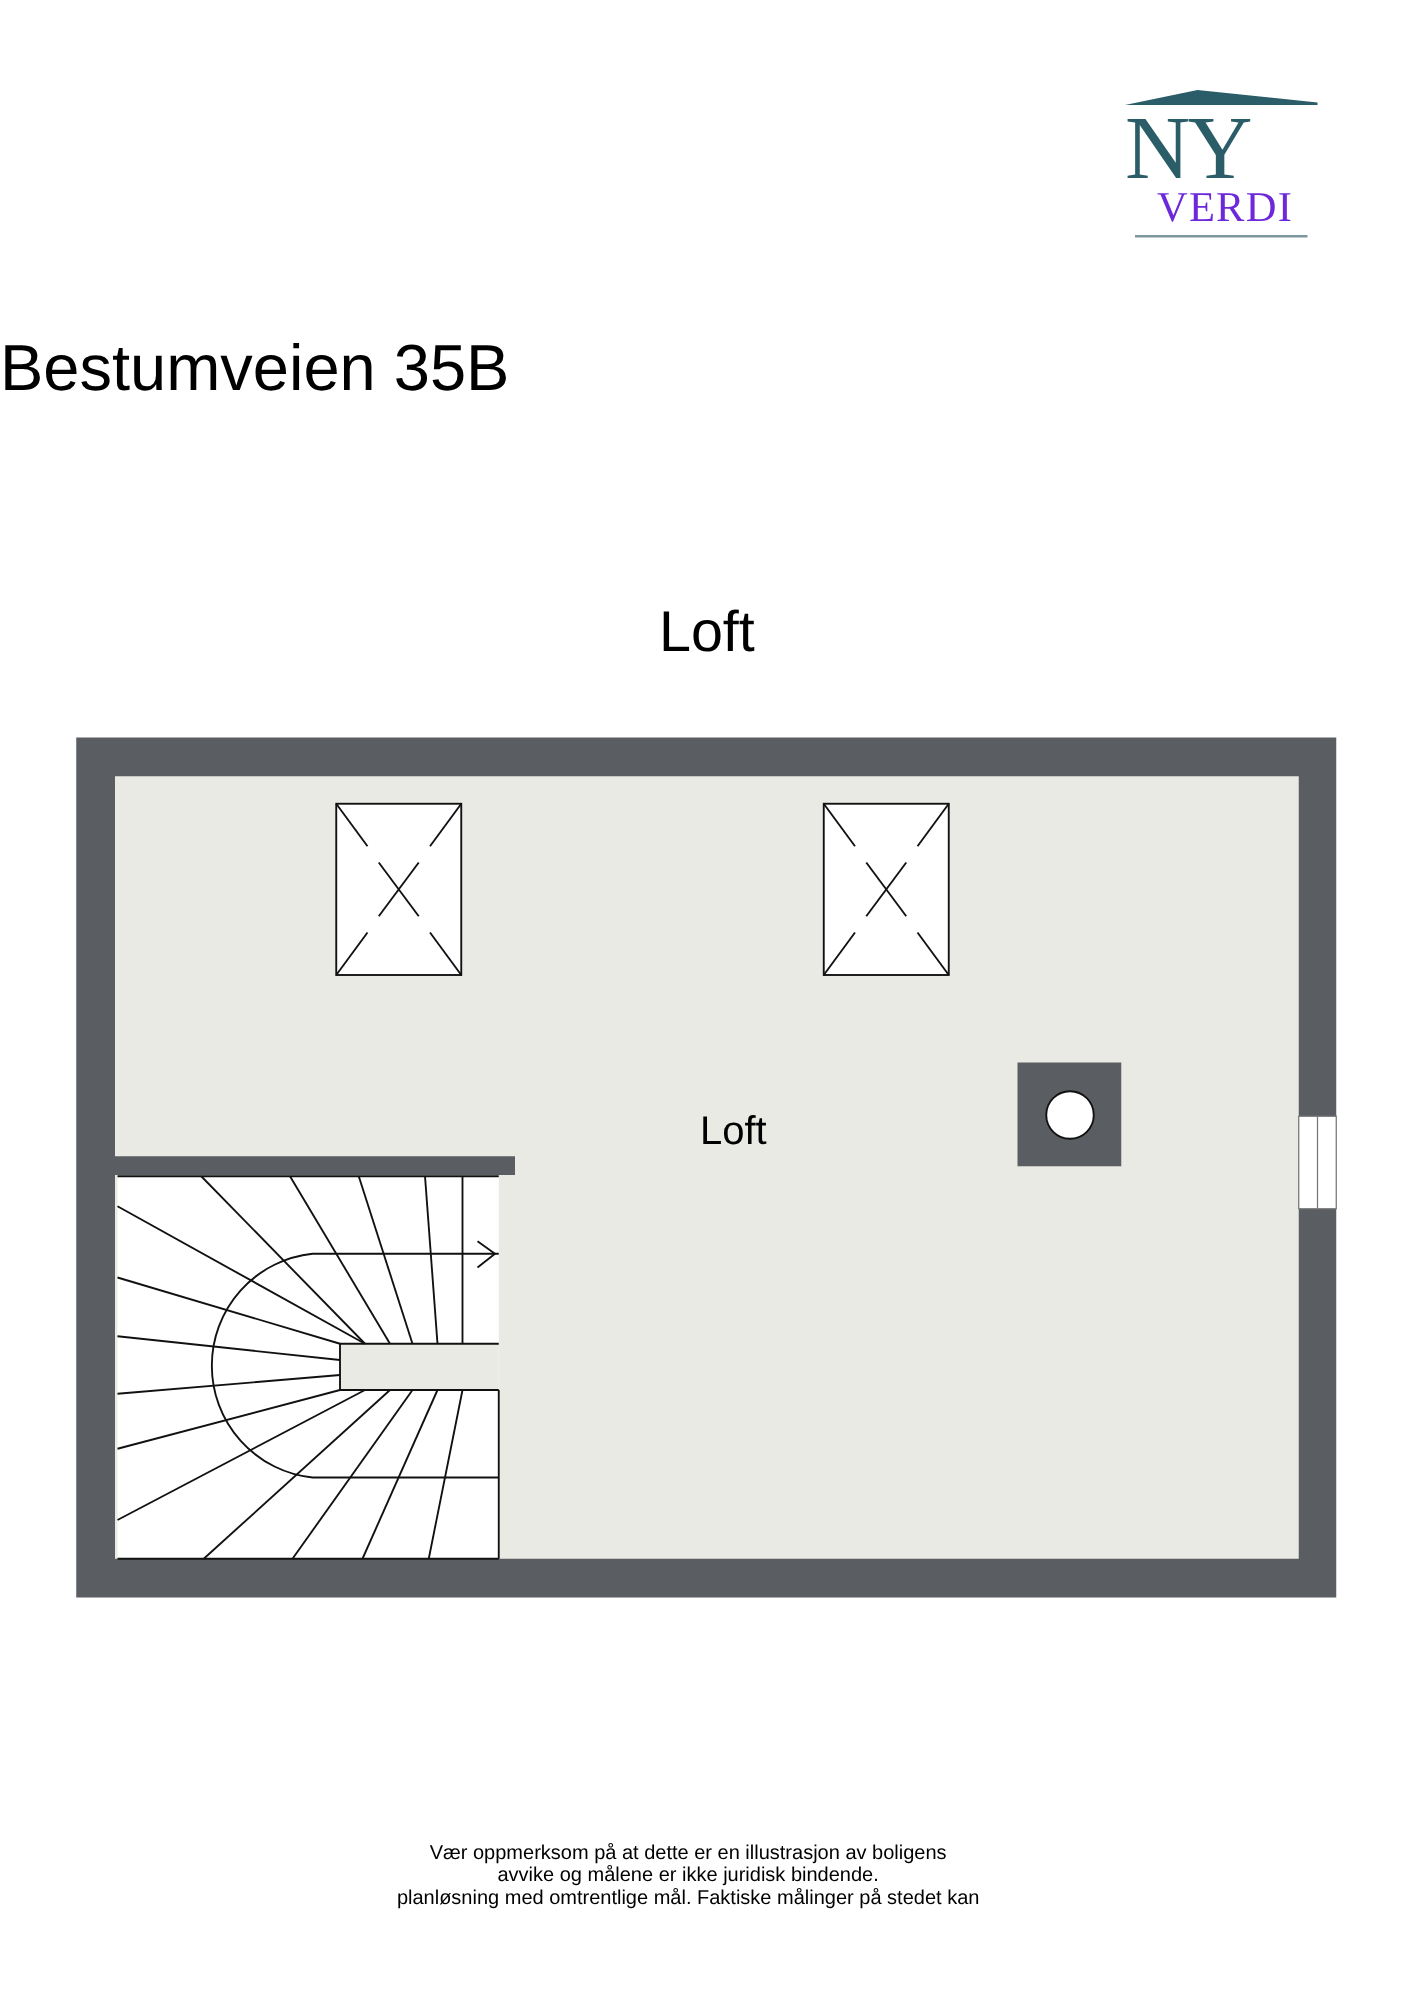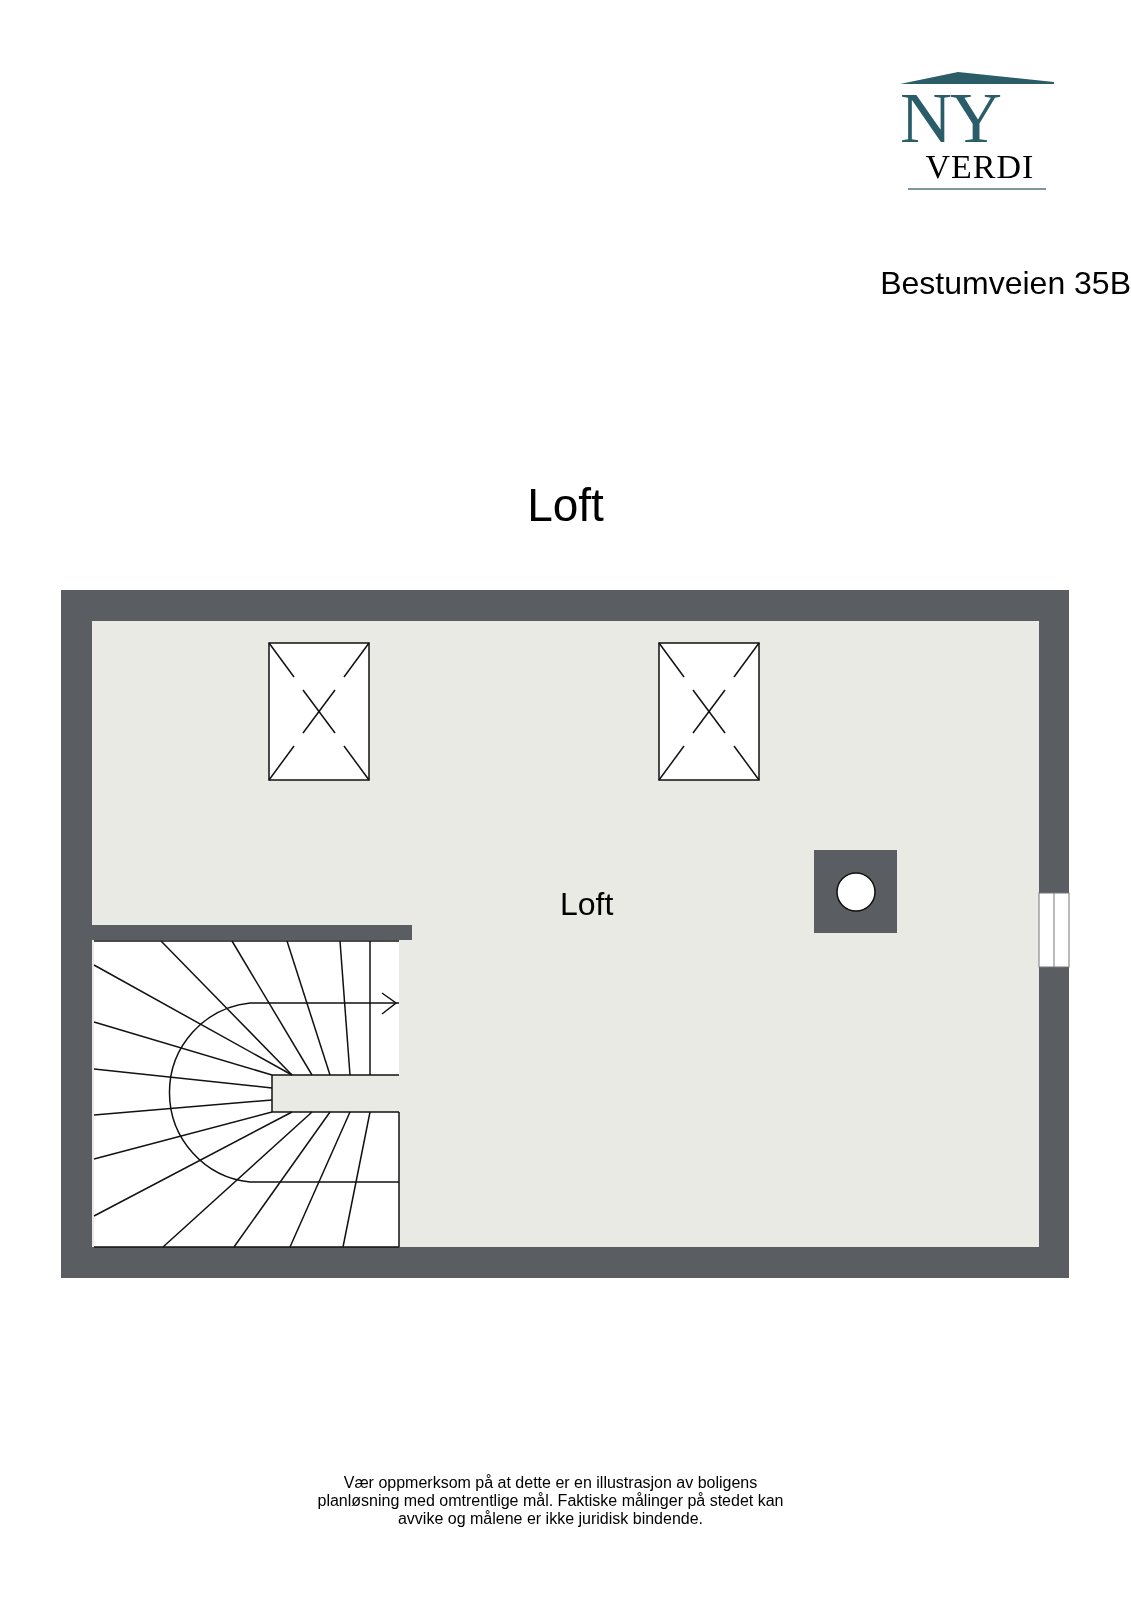--- a/index.html
+++ b/index.html
@@ -1,20 +1,20 @@
 <!DOCTYPE html>
 <html><head>
 <meta charset="utf-8">
 <style>
   html, body { margin:0; padding:0; background:#ffffff; }
   body { width:1131px; height:1600px; position:relative; overflow:hidden; font-family:"Liberation Sans", sans-serif; }
   .logo { position:absolute; left:900px; top:68px; width:180px; height:130px; }
   .logo-ny { position:absolute; left:0; top:14px; width:160px; text-align:left; font-family:"Liberation Serif", serif; font-size:72px; color:#2a5d68; letter-spacing:-2px; line-height:72px; }
-  .logo-verdi { position:absolute; left:0; top:82px; width:160px; text-align:center; font-family:"Liberation Serif", serif; font-size:34px; color:#000000; letter-spacing:1px; line-height:34px; }
-  .title { position:absolute; top:265px; left:0; width:1131px; text-align:right; font-size:32px; color:#000; }
+  .logo-verdi { position:absolute; left:0; top:82px; width:160px; text-align:center; font-family:"Liberation Serif", serif; font-size:34px; color:#6d28d9; letter-spacing:1px; line-height:34px; }
+  .title { position:absolute; top:265px; left:0; width:1131px; text-align:left; font-size:52px; color:#000; }
   .floor-name { position:absolute; top:478px; left:0; width:1131px; text-align:center; font-size:46px; color:#000; }
   .plan { position:absolute; left:0; top:0; }
   .room-label { position:absolute; left:560px; top:886px; font-size:32px; color:#000; }
   .disclaimer { position:absolute; top:1474px; left:0; width:1101px; text-align:center; font-size:16px; line-height:18px; color:#000; }
   .disclaimer div { white-space:nowrap; }
 </style>
 </head>
 <body>
 
 <div class="logo">
@@ -94,15 +94,15 @@
   <g>
     <rect x="1039" y="893" width="30" height="74" fill="#ffffff" stroke="#777" stroke-width="1"></rect>
     <line x1="1054" y1="893" x2="1054" y2="967" stroke="#777" stroke-width="1"></line>
   </g>
 </svg>
 
 <div class="room-label">Loft</div>
 
 <div class="disclaimer">
   <div>Vær oppmerksom på at dette er en illustrasjon av boligens</div>
+  <div>avvike og målene er ikke juridisk bindende.</div>
   <div>planløsning med omtrentlige mål. Faktiske målinger på stedet kan</div>
-  <div>avvike og målene er ikke juridisk bindende.</div>
 </div>
 
 </body></html>

